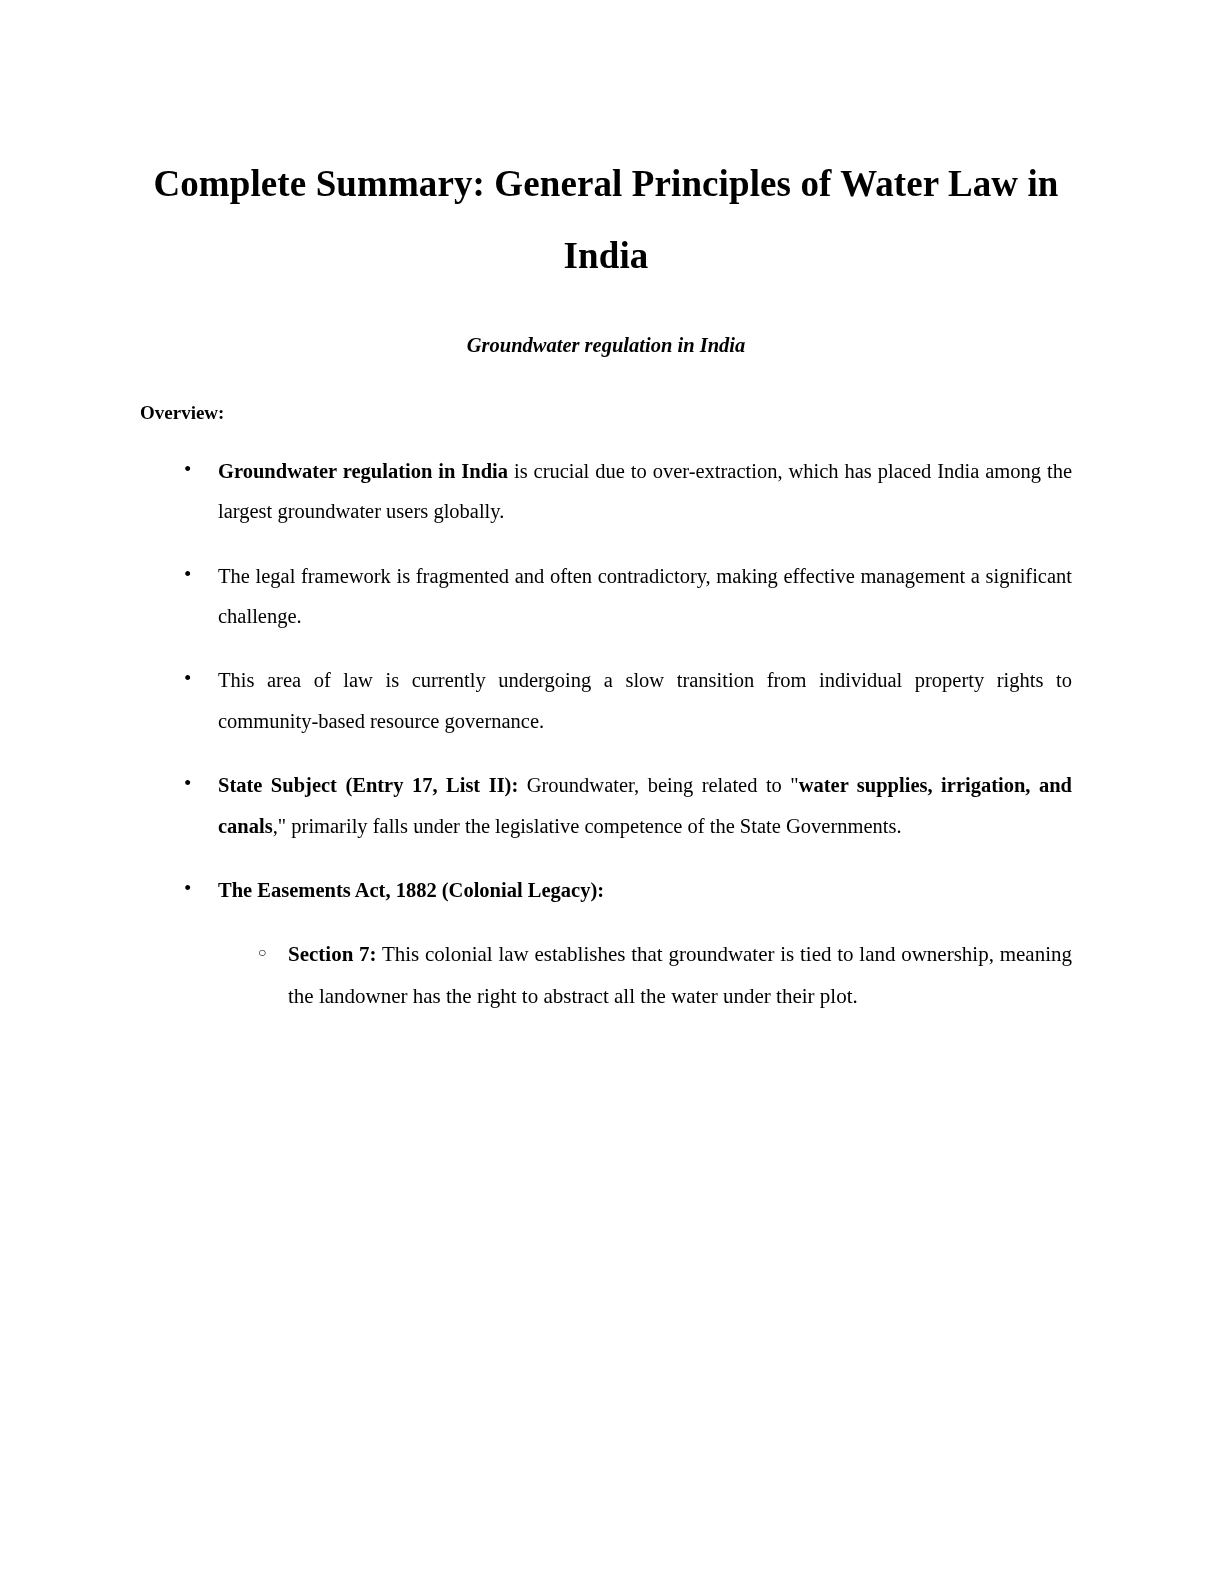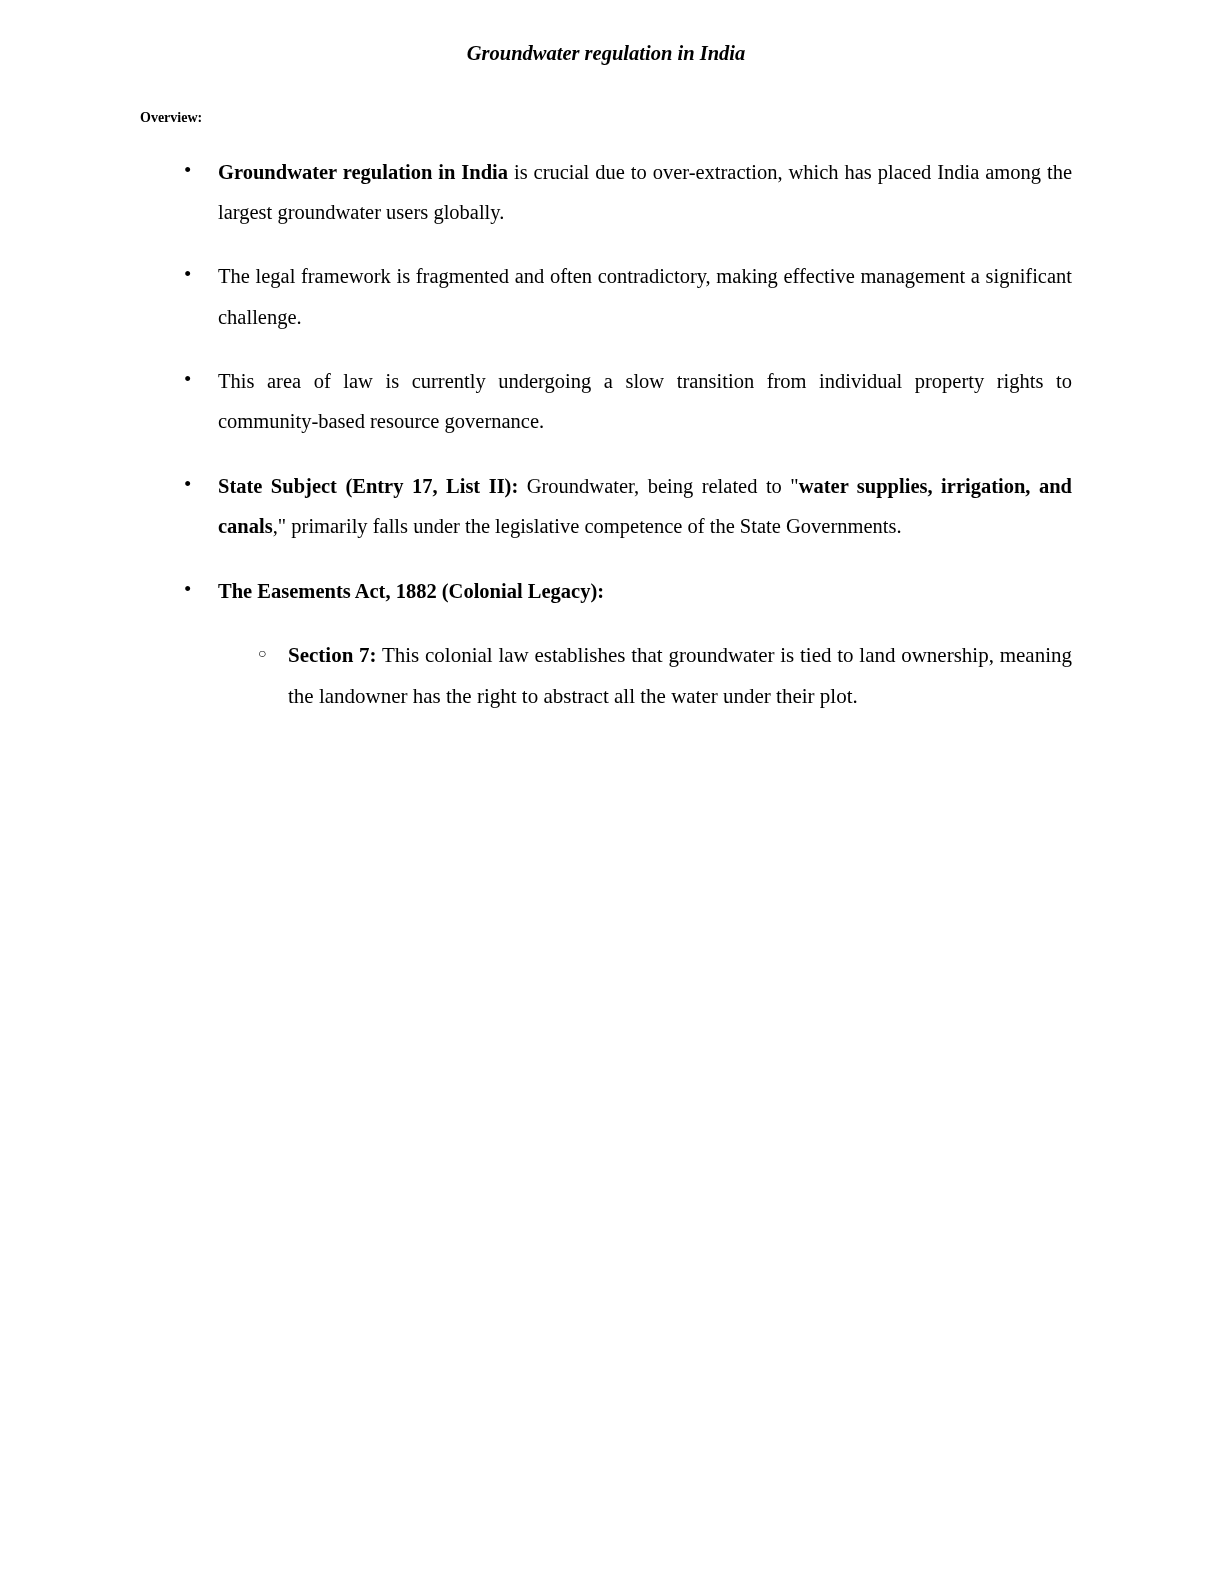--- a/index.html
+++ b/index.html
@@ -46,21 +46,21 @@
     font-size: 20.5px;
     font-weight: bold;
     font-style: italic;
     text-align: center;
     margin: 0;
     padding-top: 42px;
   }
 
   
   .section-heading {
-    font-size: 14px;
+    font-size: 19px;
     font-weight: bold;
     text-align: left;
     margin: 0;
     padding-top: 36px;
     line-height: 1.4;
   }
   .overview-heading {
     padding-top: 43px;
   }
 
@@ -125,20 +125,21 @@
   .li-text {
     display: block;
   }
 </style>
 </head>
 <body>
 
 <div class="page">
   <div class="content">
 
+    <h1 class="doc-title">Complete Summary: General Principles of Water Law in India</h1>
 
     <div class="doc-subtitle">Groundwater regulation in India</div>
 
     <div class="section-heading overview-heading">Overview:</div>
 
     <ul class="level1">
       <li>
         <span class="li-text"><b>Groundwater regulation in India</b><span> is crucial due to over-extraction, which has placed India among the largest groundwater users globally.</span></span>
       </li>
       <li>

